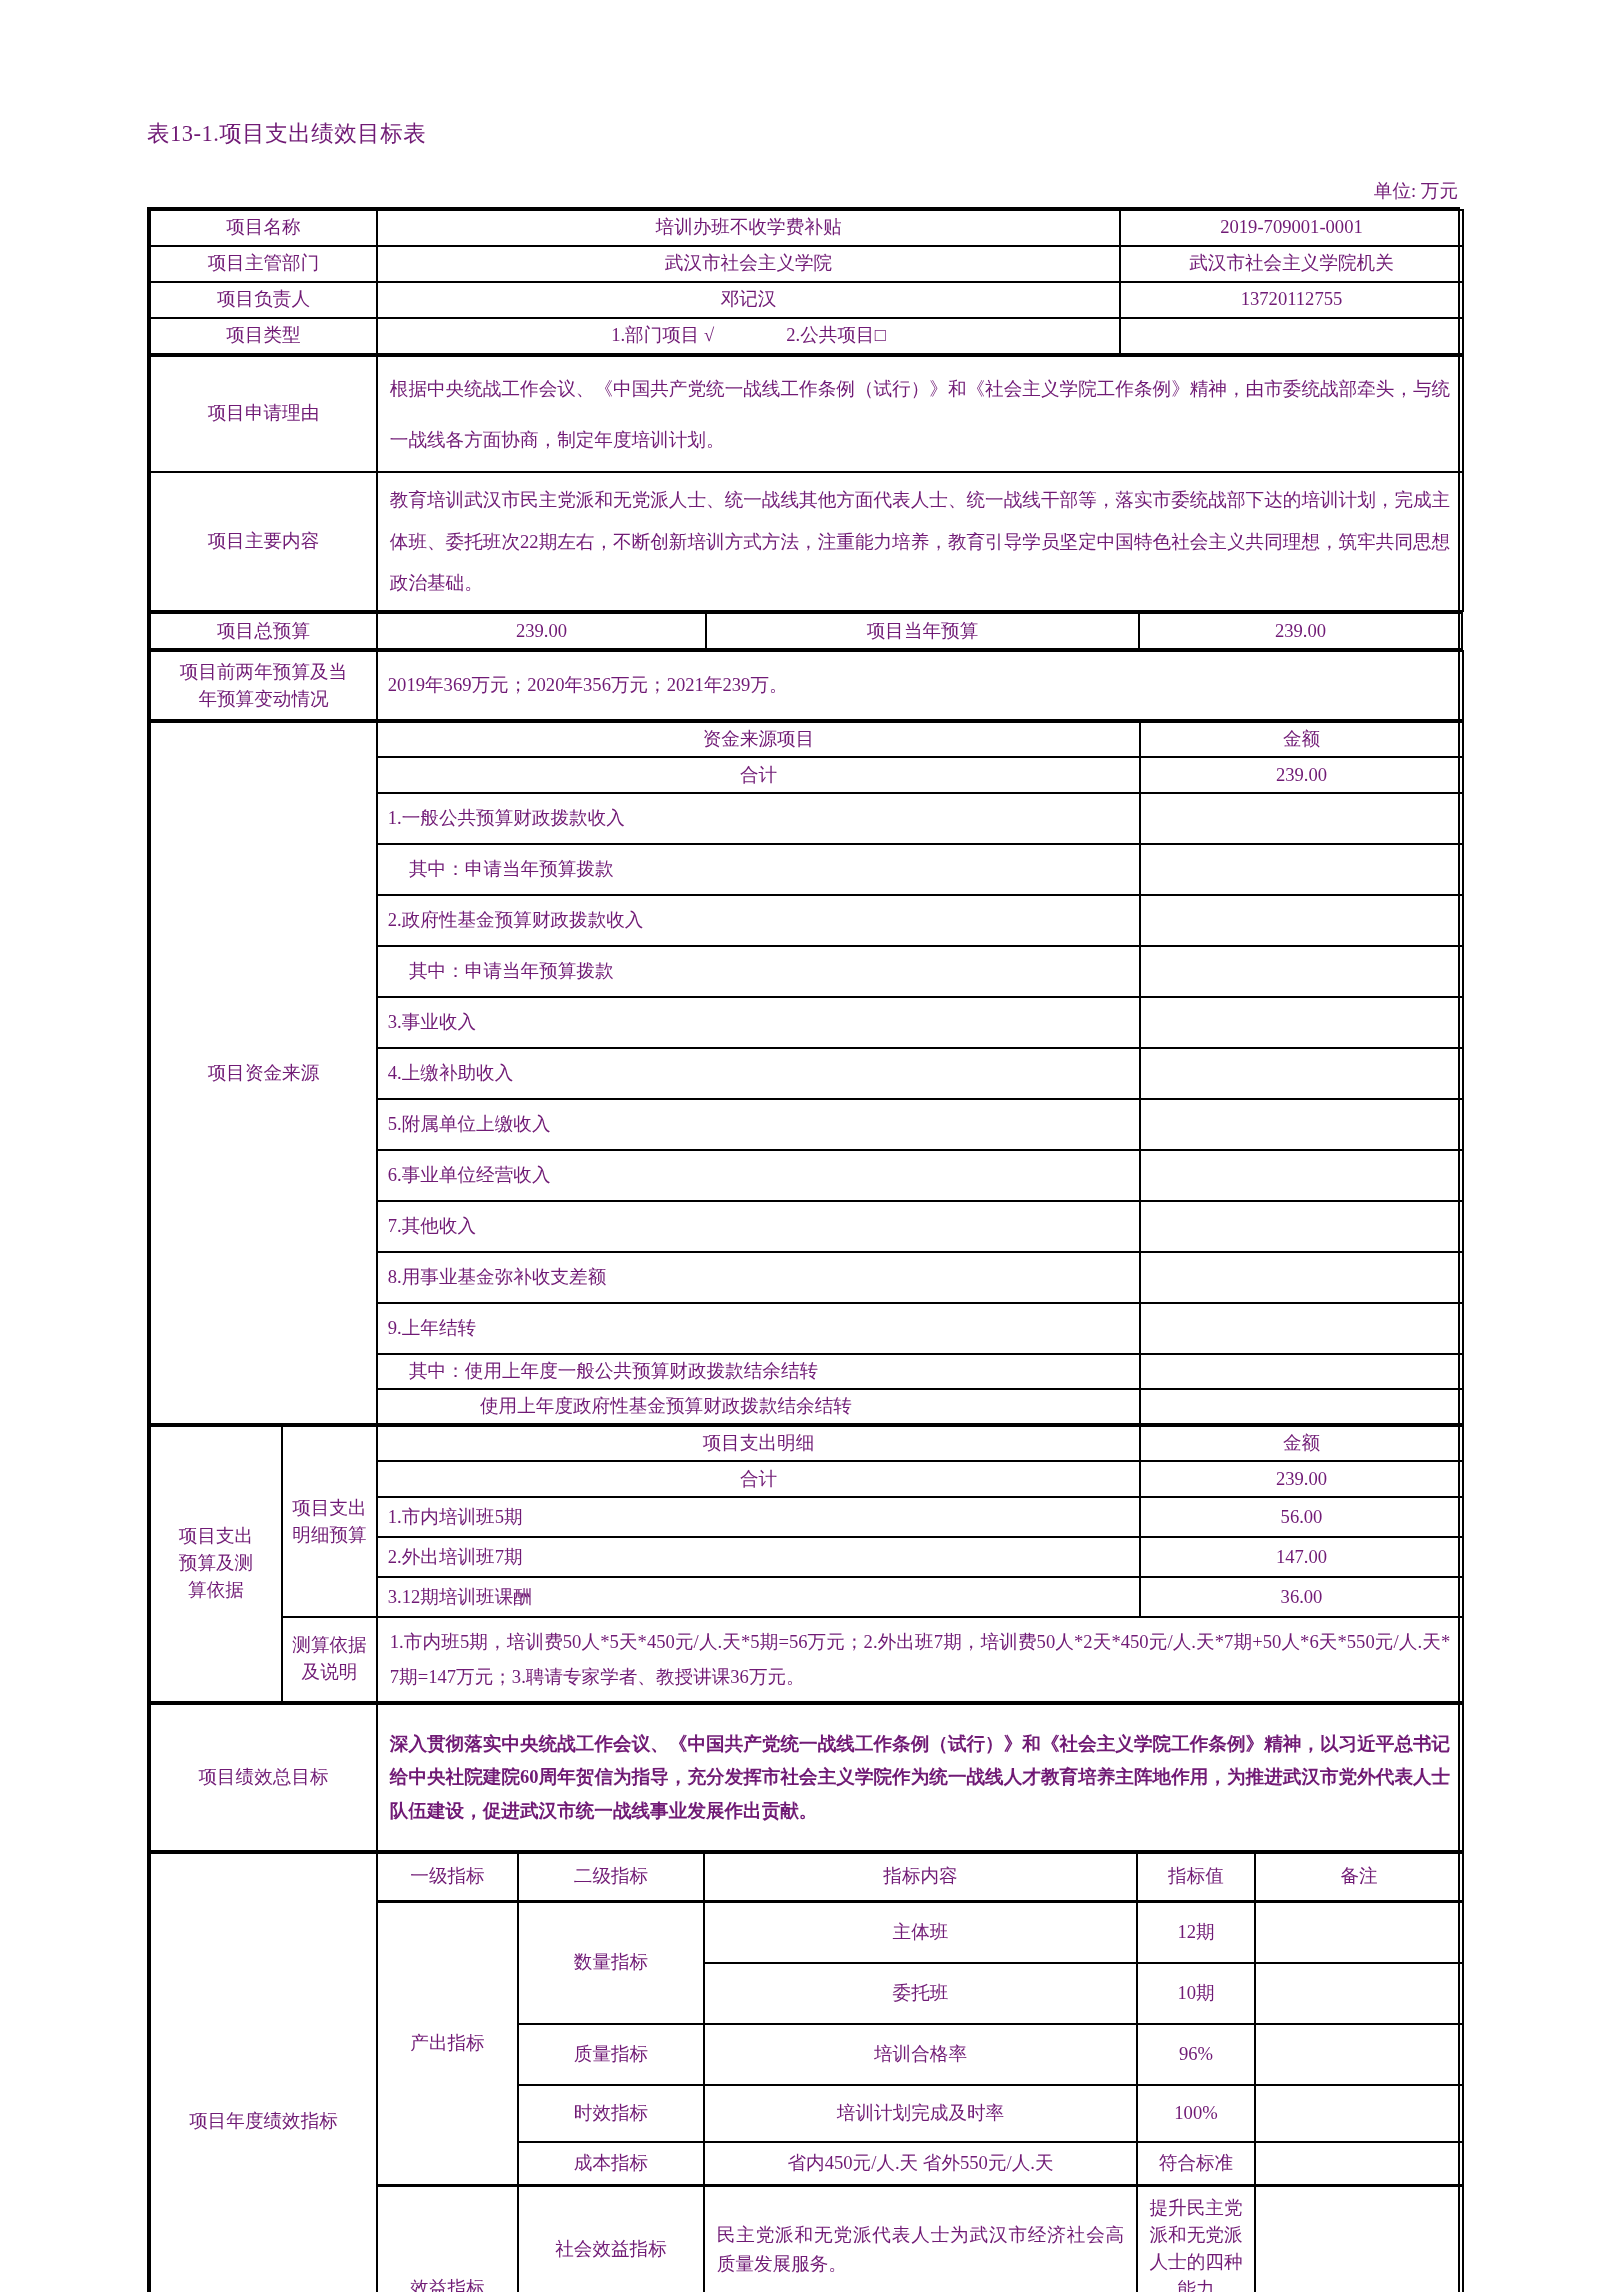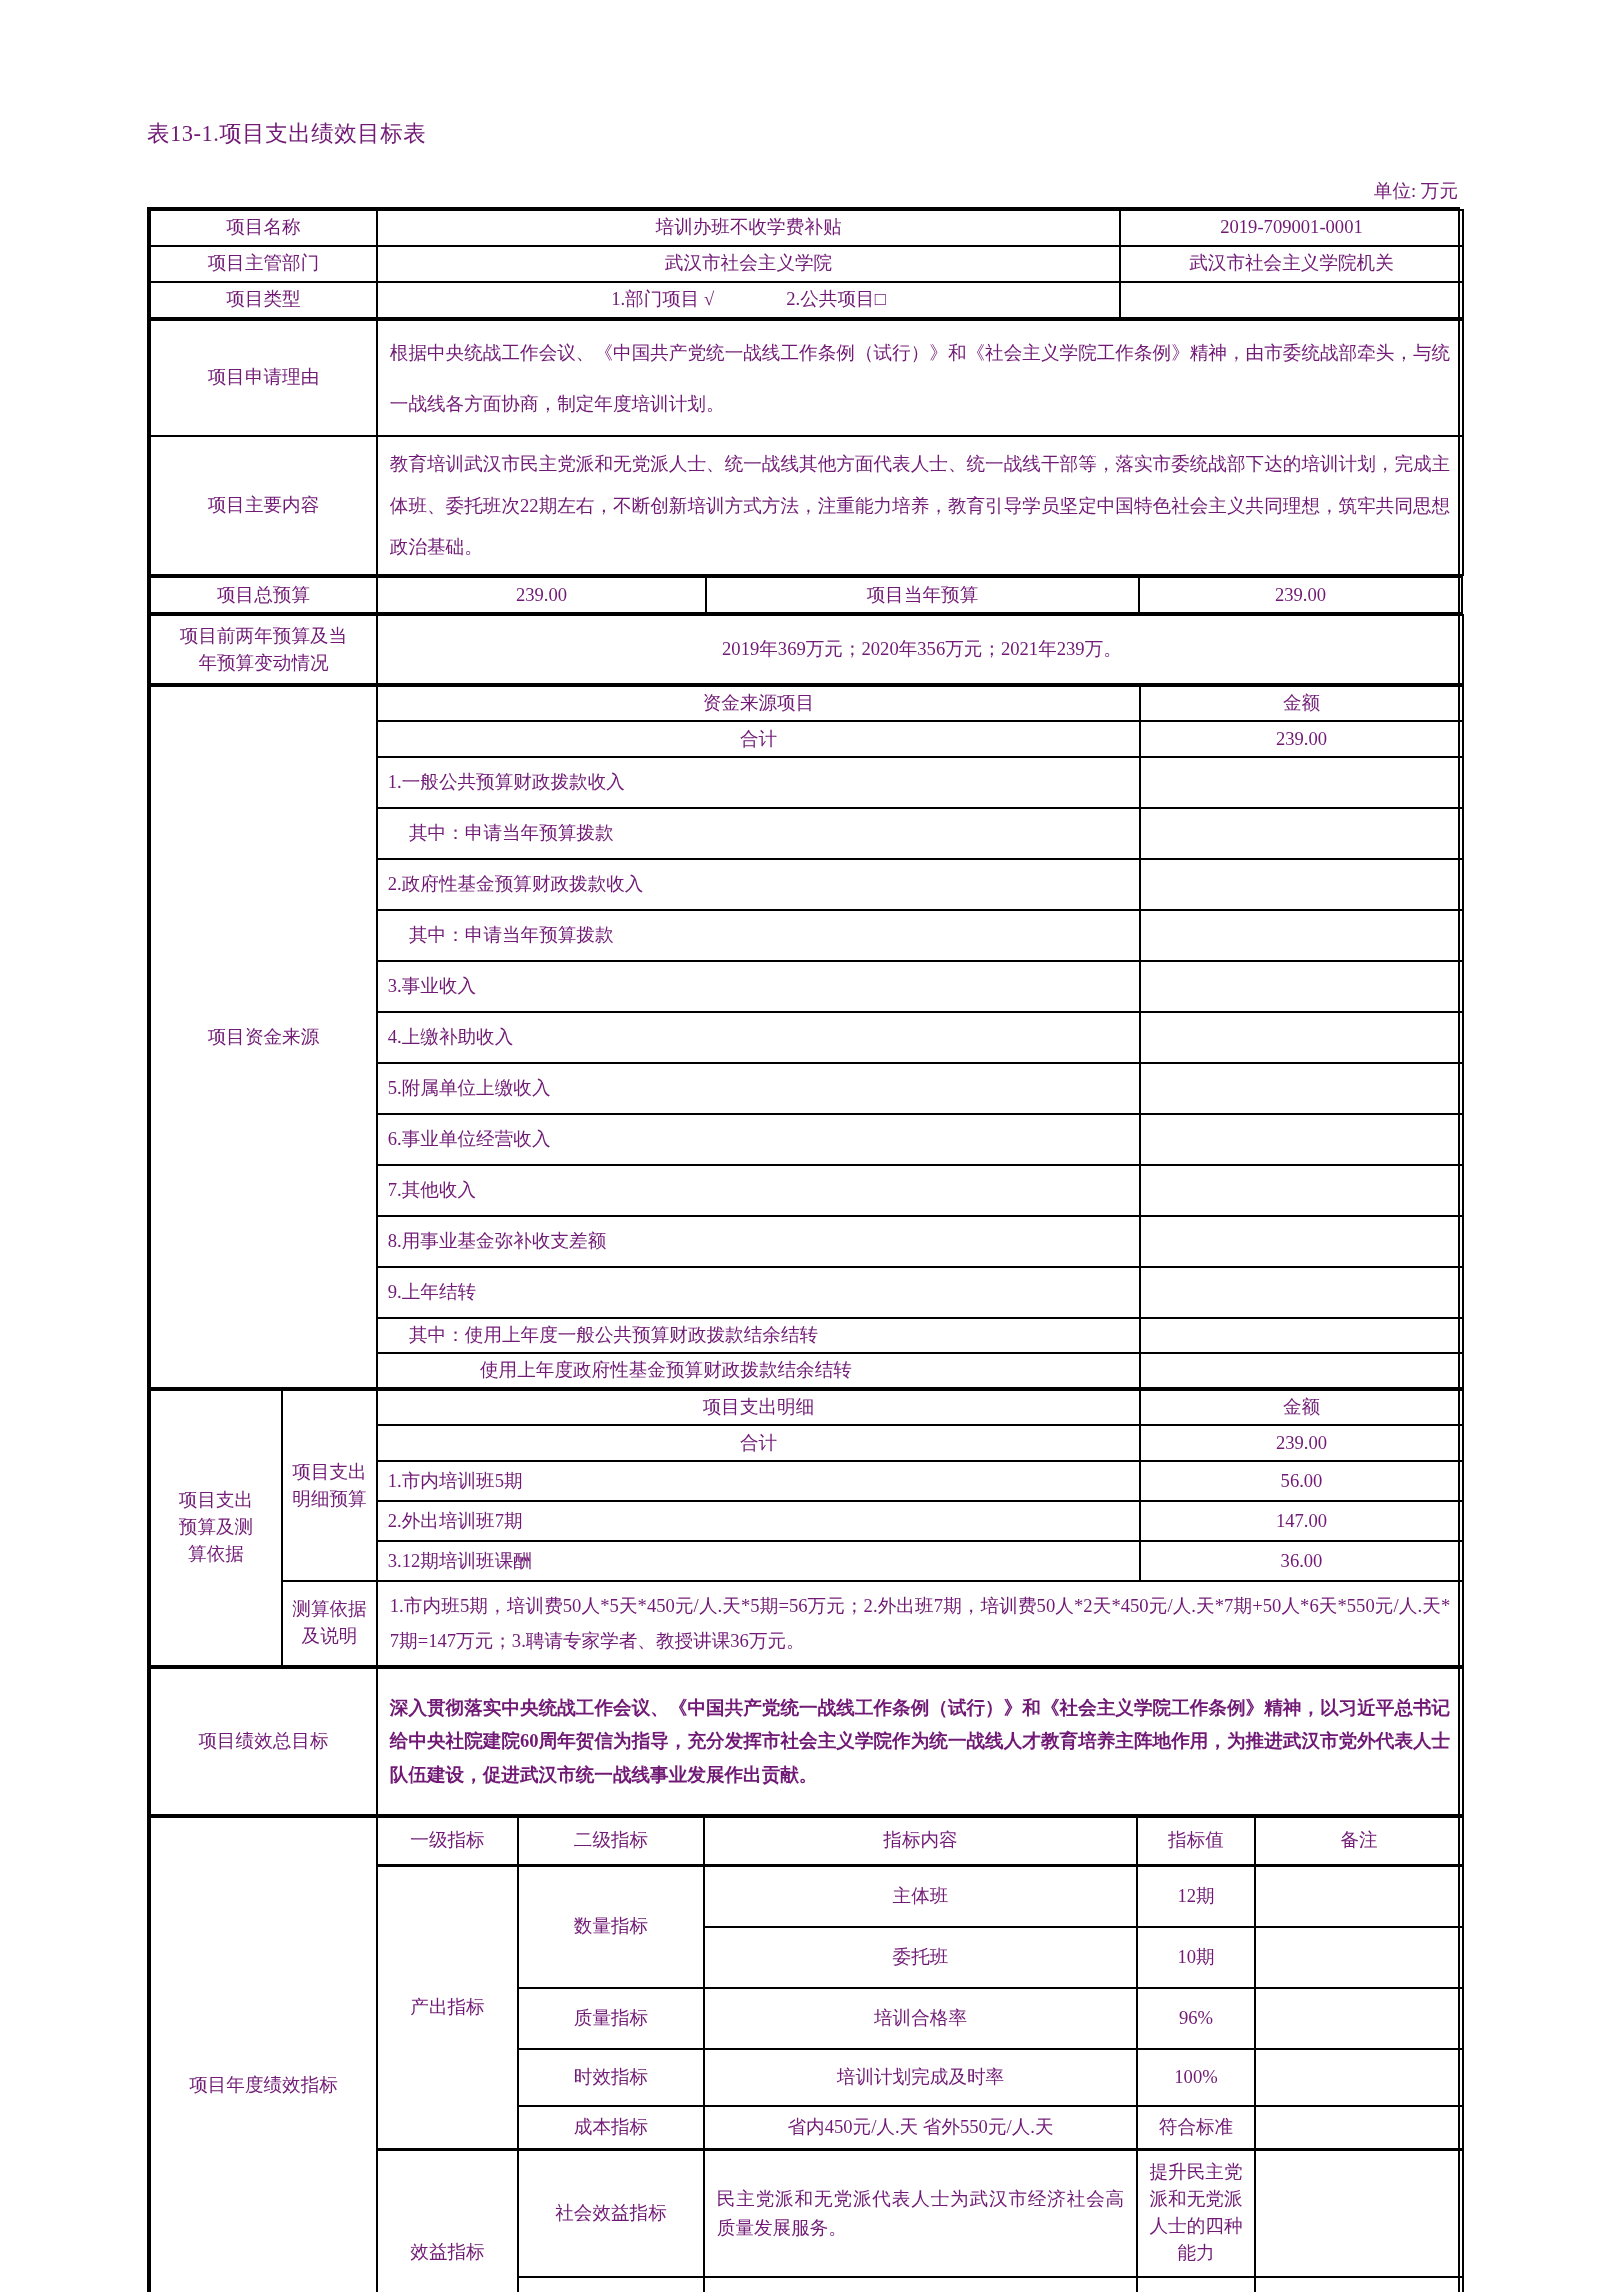--- a/index.html
+++ b/index.html
@@ -13,21 +13,21 @@
   .unit-note{font-size:18.6px;text-align:right;margin:29px 2px 2.9px 0;}
   .frame{border:2.9px solid #000;}
   table{width:100%;border-collapse:collapse;table-layout:fixed;}
   td{
     border:2px solid #000;font-size:18.6px;line-height:1.45;
     text-align:center;vertical-align:middle;padding:2px 5.9px;
     word-break:break-all;
   }
   .sec-basic td,.sec-desc td{border-top-width:2.9px;border-bottom-width:2.9px;}
   .pre{white-space:pre-line;}
-  .tl{text-align:center;}
+  .tl{text-align:left;}
   .para{text-align:justify;padding:5.9px 11.8px;}
   .lh26{line-height:2.75;}
   .lh22{line-height:2.25;}
   .lh19{line-height:1.9;}
   .lh18{line-height:1.8;font-weight:bold;}
   .ind0{text-align:left;padding-left:9.8px;}
   .ind1{text-align:left;padding-left:31px;}
   .ind2{text-align:left;padding-left:102px;}
   .h37{height:36px;}
   .h36{height:35px;}
@@ -68,20 +68,25 @@
           <td>项目名称</td>
           <td>培训办班不收学费补贴</td>
           <td>2019-709001-0001</td>
         </tr>
         <tr class="h37">
           <td>项目主管部门</td>
           <td>武汉市社会主义学院</td>
           <td>武汉市社会主义学院机关</td>
         </tr>
         <tr class="h37">
+          <td>项目负责人</td>
+          <td>邓记汉</td>
+          <td>13720112755</td>
+        </tr>
+        <tr class="h37">
           <td>项目类型</td>
           <td>
             <div class="type-opts">
               <span>1.部门项目 √</span>
               <span>2.公共项目□</span>
             </div>
           </td>
           <td></td>
         </tr>
       </tbody>

